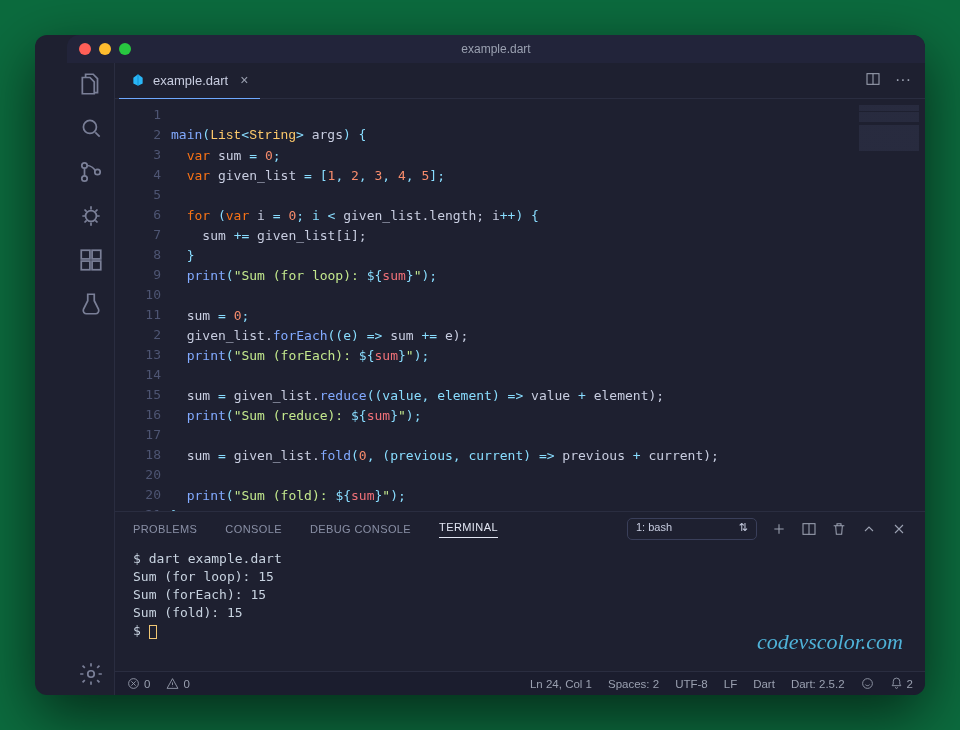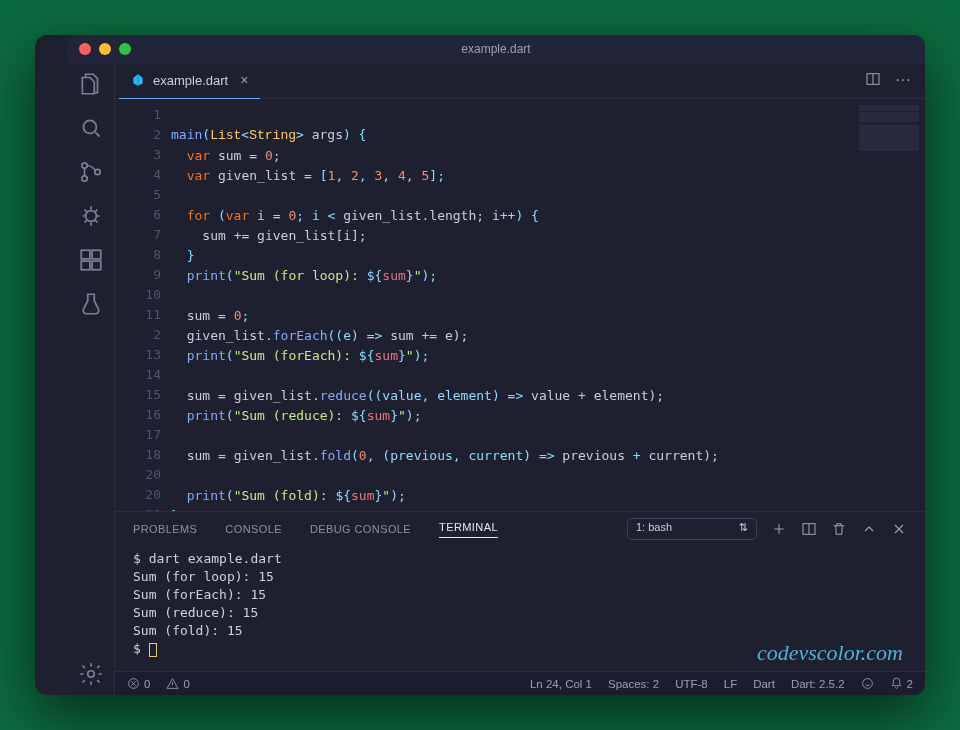--- a/index.html
+++ b/index.html
@@ -152,21 +152,21 @@
     font-family: "SF Mono", Menlo, Consolas, monospace;
     font-size: 13px; line-height: 18px;
     color: #c8d3e0;
     position: relative;
   }
   .cursor-block {
     display: inline-block; width: 8px; height: 14px;
     border: 1px solid #f0c674; vertical-align: middle;
   }
   .watermark {
-    position: absolute; right: 22px; bottom: 9px;
+    position: absolute; right: 22px; bottom: 20px;
     color: #4fb3d9; font-family: "Brush Script MT", cursive;
     font-size: 22px; font-style: italic;
   }
   .statusbar {
     height: 24px;
     display: flex; align-items: center;
     background: #1b1d2e;
     color: #9aa0b0;
     font-size: 11.5px;
     padding: 0 12px;
@@ -349,21 +349,20 @@
                 <svg viewBox="0 0 24 24">
                   <path d="M6 6l12 12M18 6l-12 12"></path>
                 </svg>
               </span>
           </div>
         </div>
         <div class="terminal-body">
 <div>$ dart example.dart</div>
 <div>Sum (for loop): 15</div>
 <div>Sum (forEach): 15</div>
-<div>Sum (reduce): 15</div>
 <div>Sum (fold): 15</div>
 <div><span>$ </span><span class="cursor-block"></span></div>
           <div class="watermark">codevscolor.com</div>
         </div>
       </div>
 
       <div class="statusbar">
         <div class="status-item">
           <svg viewBox="0 0 24 24">
               <circle cx="12" cy="12" r="9"></circle>

